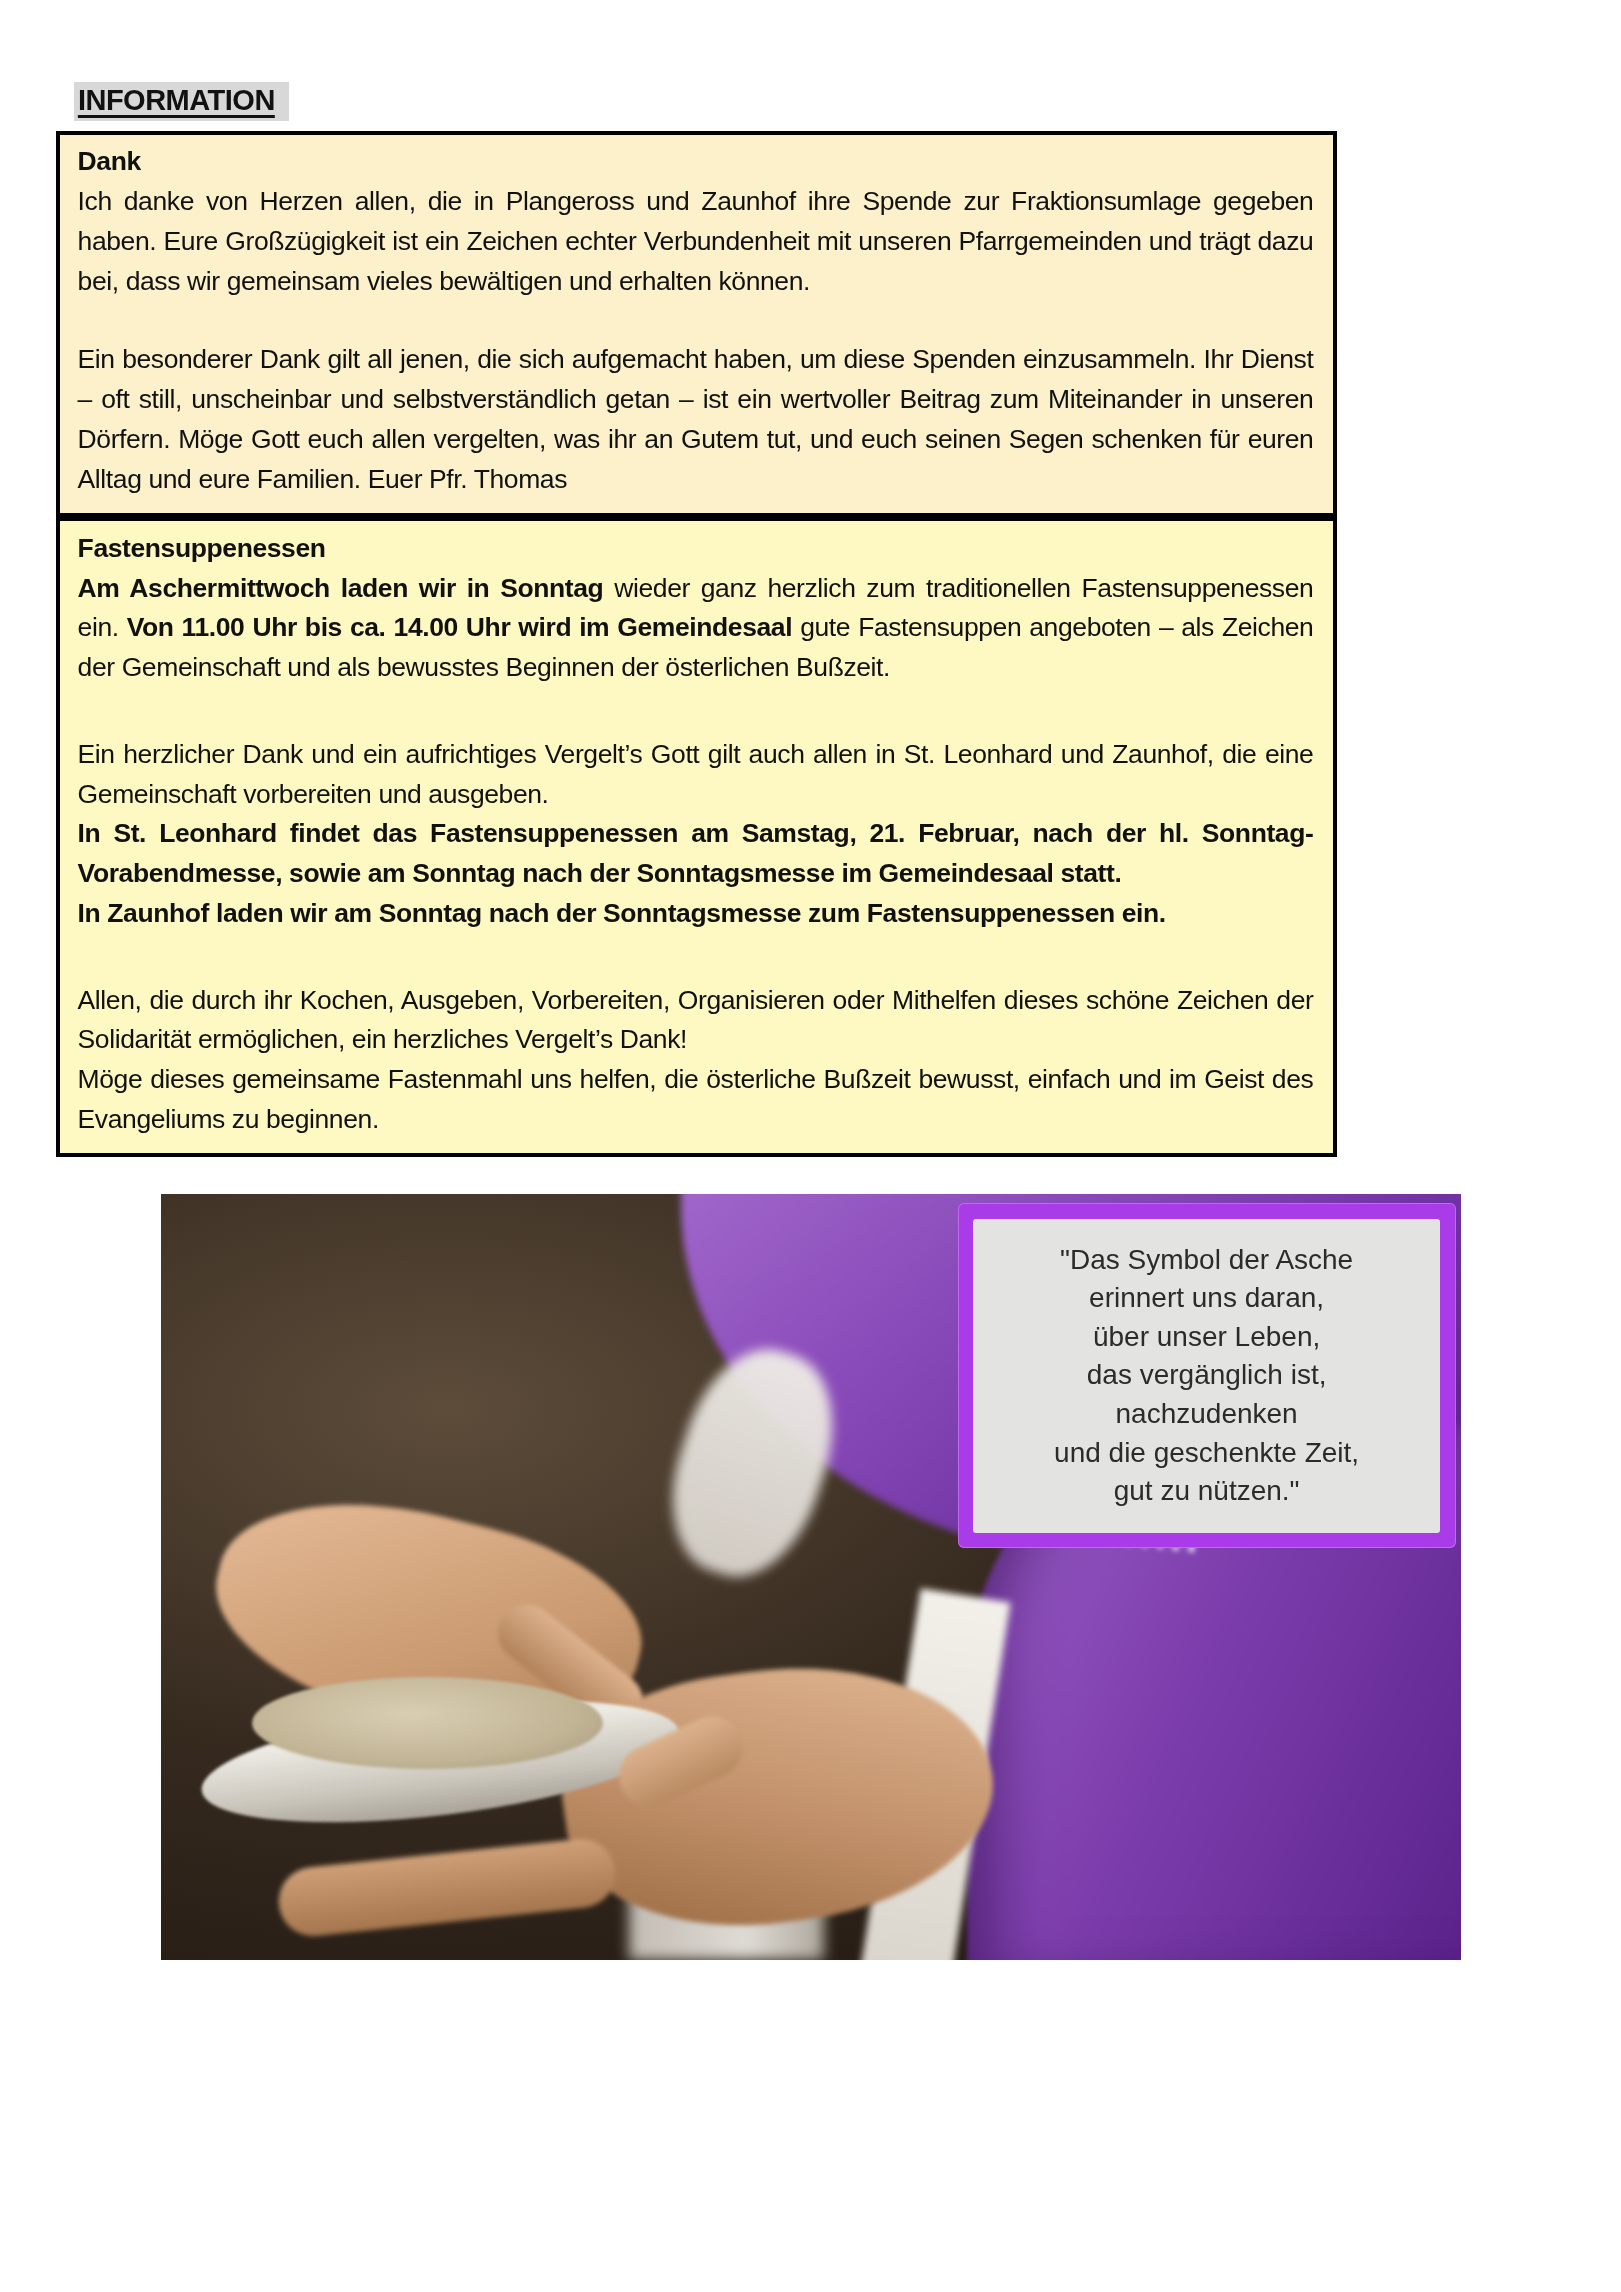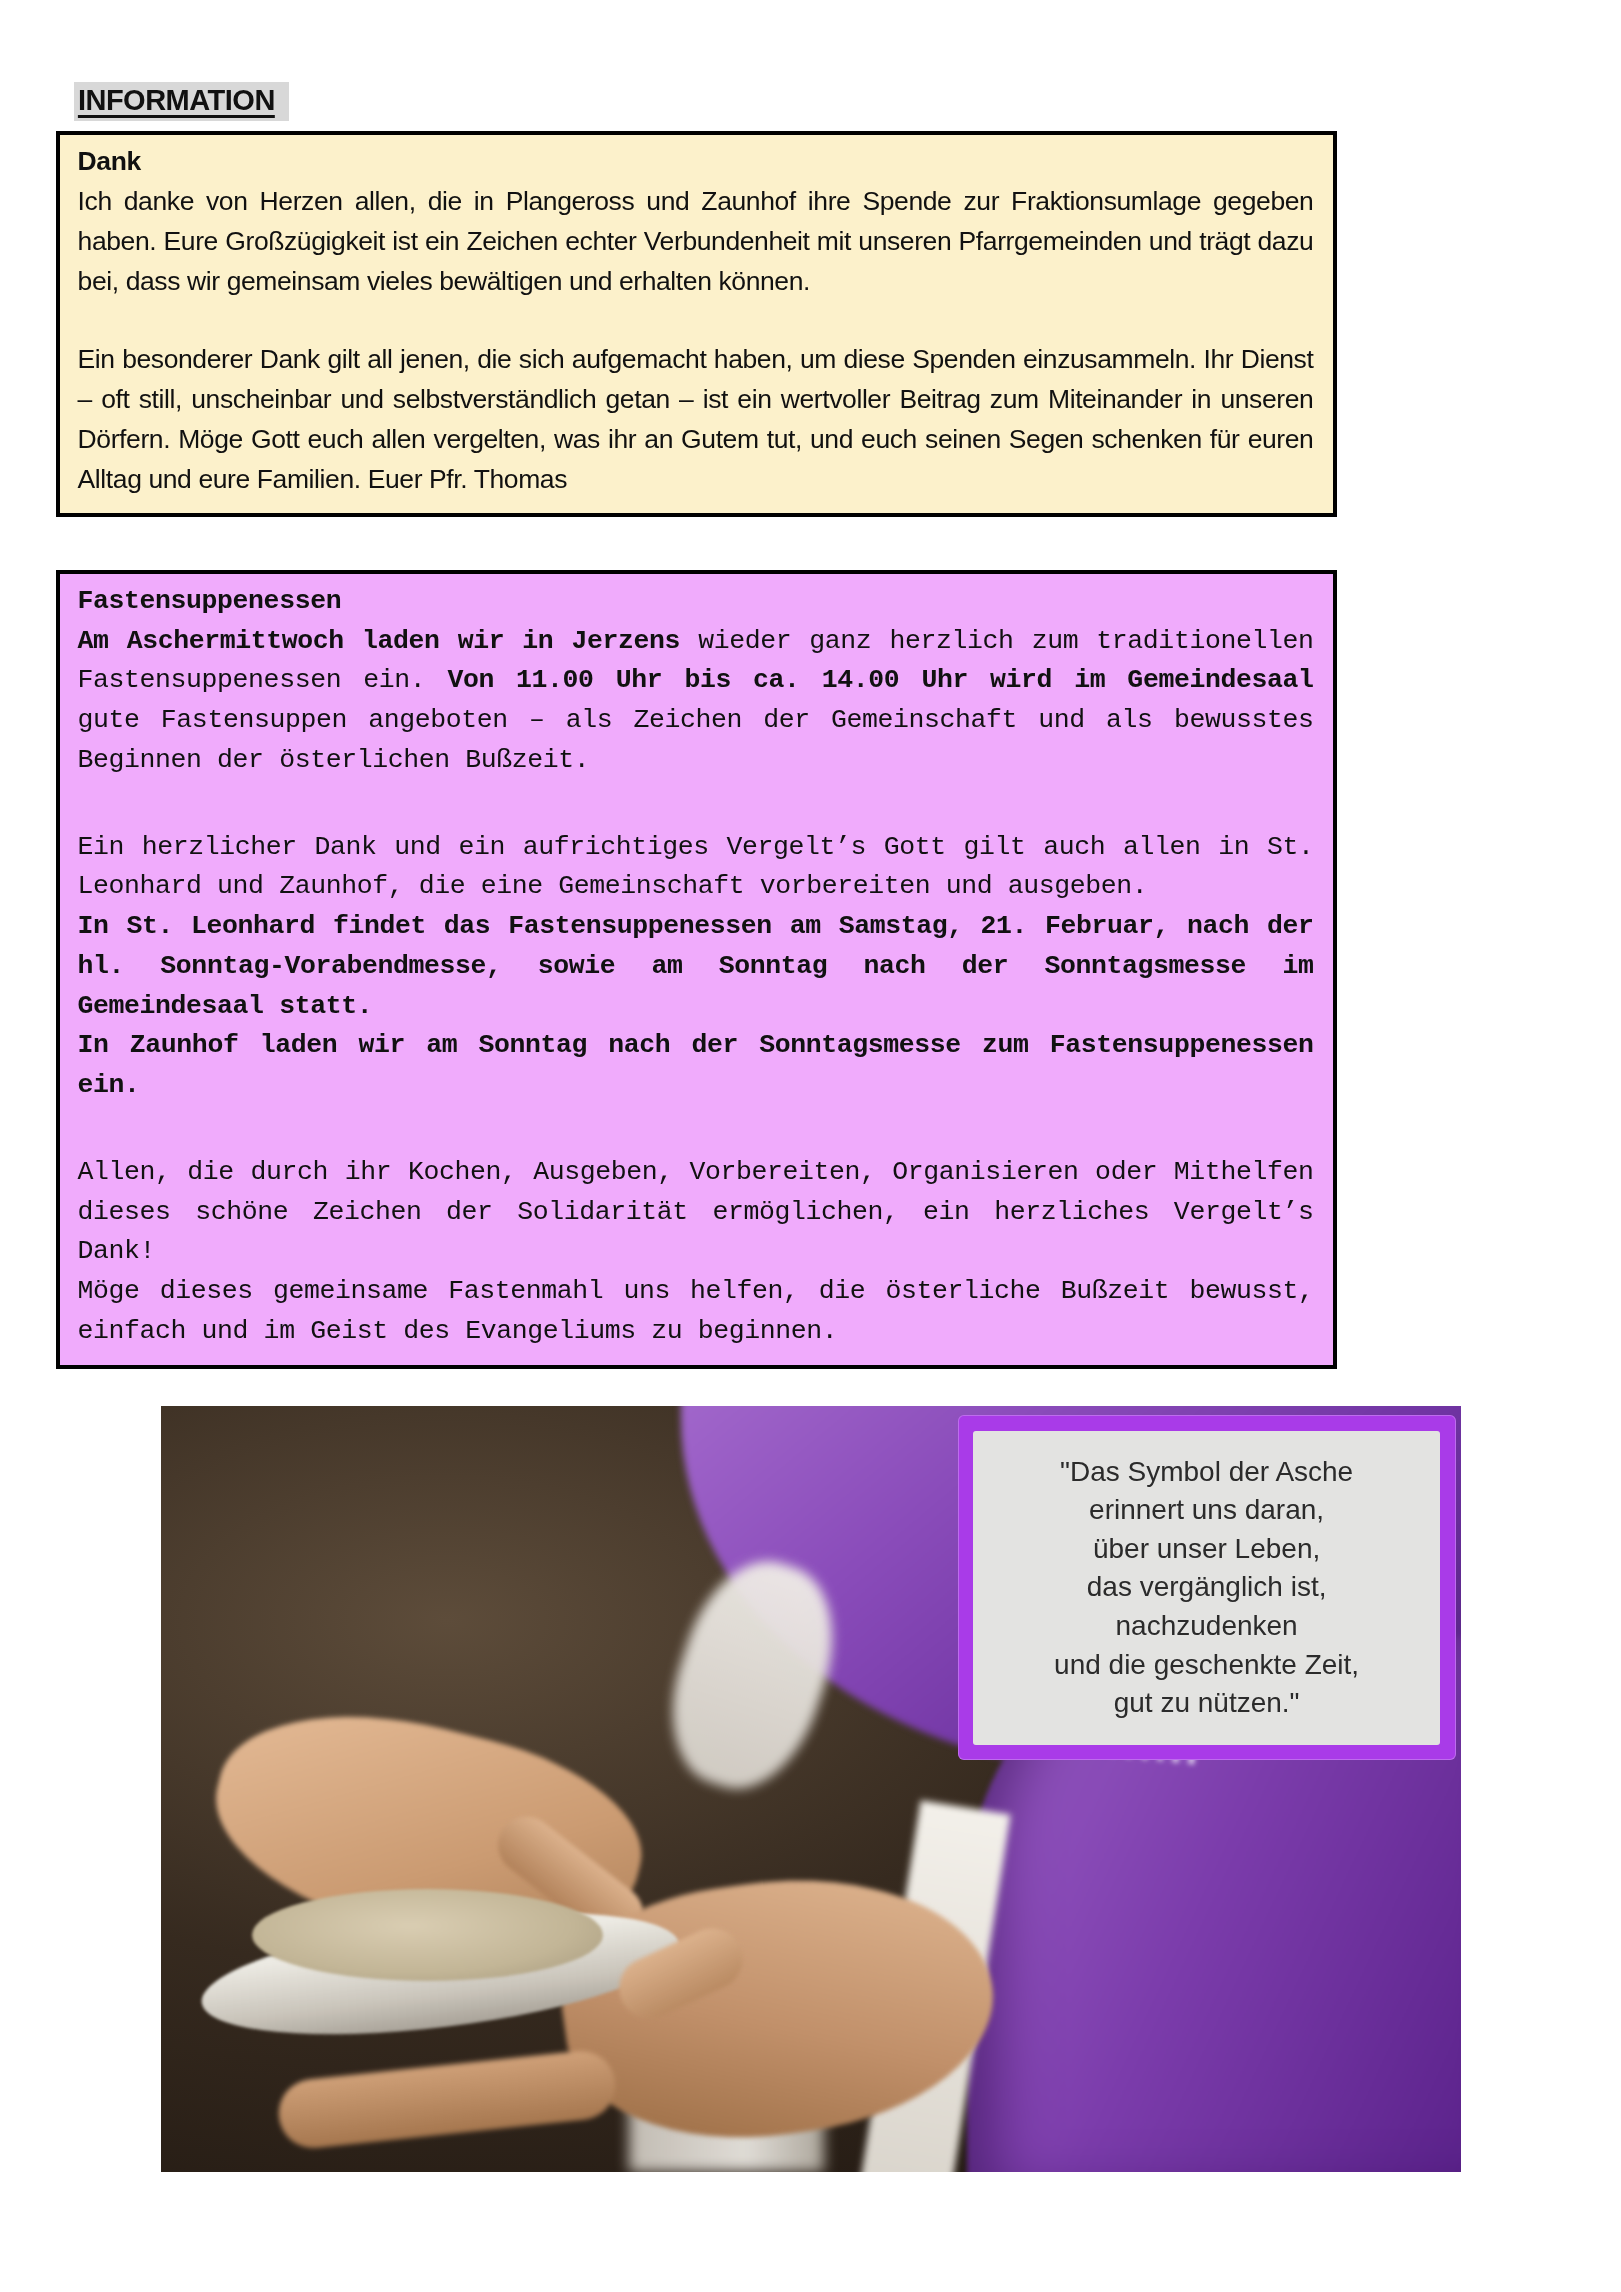--- a/index.html
+++ b/index.html
@@ -34,21 +34,21 @@
     font-size:26.5px;
     line-height:1.5;
     letter-spacing:-0.4px;
     text-align:justify;
   }
   .box p{margin:0;}
   .b{font-weight:bold;}
   .gap-s{height:39px;}
   .gap-m{height:47px;}
   .yellow{background:#FCF1CB;}
-  .purple-box{background:#f0abfc;margin-top:53px;font-family:Liberation Mono, monospace;}
+  .purple-box{background:#fef9c3;}
 
   
   .photo{
     position:relative;
     width:1300px;height:766px;
     margin:37px auto 0;
     background:#241b14;
     overflow:hidden;
   }
   .photo *{position:absolute;}
@@ -173,21 +173,21 @@
 
   <div class="box yellow">
     <p class="b">Dank</p>
     <p>Ich danke von Herzen allen, die in Plangeross und Zaunhof ihre Spende zur Fraktionsumlage gegeben haben. Eure Großzügigkeit ist ein Zeichen echter Verbundenheit mit unseren Pfarrgemeinden und trägt dazu bei, dass wir gemeinsam vieles bewältigen und erhalten können.</p>
     <div class="gap-s"></div>
     <p>Ein besonderer Dank gilt all jenen, die sich aufgemacht haben, um diese Spenden einzusammeln. Ihr Dienst – oft still, unscheinbar und selbstverständlich getan – ist ein wertvoller Beitrag zum Miteinander in unseren Dörfern. Möge Gott euch allen vergelten, was ihr an Gutem tut, und euch seinen Segen schenken für euren Alltag und eure Familien. Euer Pfr. Thomas</p>
   </div>
 
   <div class="box purple-box">
     <p class="b">Fastensuppenessen</p>
-    <p><span class="b">Am Aschermittwoch laden wir in Jerzens</span><span> wieder ganz herzlich zum traditionellen Fastensuppenessen ein. </span><span class="b">Von 11.00 Uhr bis ca. 14.00 Uhr wird im Gemeindesaal</span><span> gute Fastensuppen angeboten – als Zeichen der Gemeinschaft und als bewusstes Beginnen der österlichen Bußzeit.</span></p>
+    <p><span class="b">Am Aschermittwoch laden wir in Sonntag</span><span> wieder ganz herzlich zum traditionellen Fastensuppenessen ein. </span><span class="b">Von 11.00 Uhr bis ca. 14.00 Uhr wird im Gemeindesaal</span><span> gute Fastensuppen angeboten – als Zeichen der Gemeinschaft und als bewusstes Beginnen der österlichen Bußzeit.</span></p>
     <div class="gap-m"></div>
     <p>Ein herzlicher Dank und ein aufrichtiges Vergelt’s Gott gilt auch allen in St. Leonhard und Zaunhof, die eine Gemeinschaft vorbereiten und ausgeben.</p>
     <p class="b">In St. Leonhard findet das Fastensuppenessen am Samstag, 21. Februar, nach der hl. Sonntag-Vorabendmesse, sowie am Sonntag nach der Sonntagsmesse im Gemeindesaal statt.</p>
     <p class="b">In Zaunhof laden wir am Sonntag nach der Sonntagsmesse zum Fastensuppenessen ein.</p>
     <div class="gap-m"></div>
     <p>Allen, die durch ihr Kochen, Ausgeben, Vorbereiten, Organisieren oder Mithelfen dieses schöne Zeichen der Solidarität ermöglichen, ein herzliches Vergelt’s Dank!</p>
     <p>Möge dieses gemeinsame Fastenmahl uns helfen, die österliche Bußzeit bewusst, einfach und im Geist des Evangeliums zu beginnen.</p>
   </div>
 
   <div class="photo">

